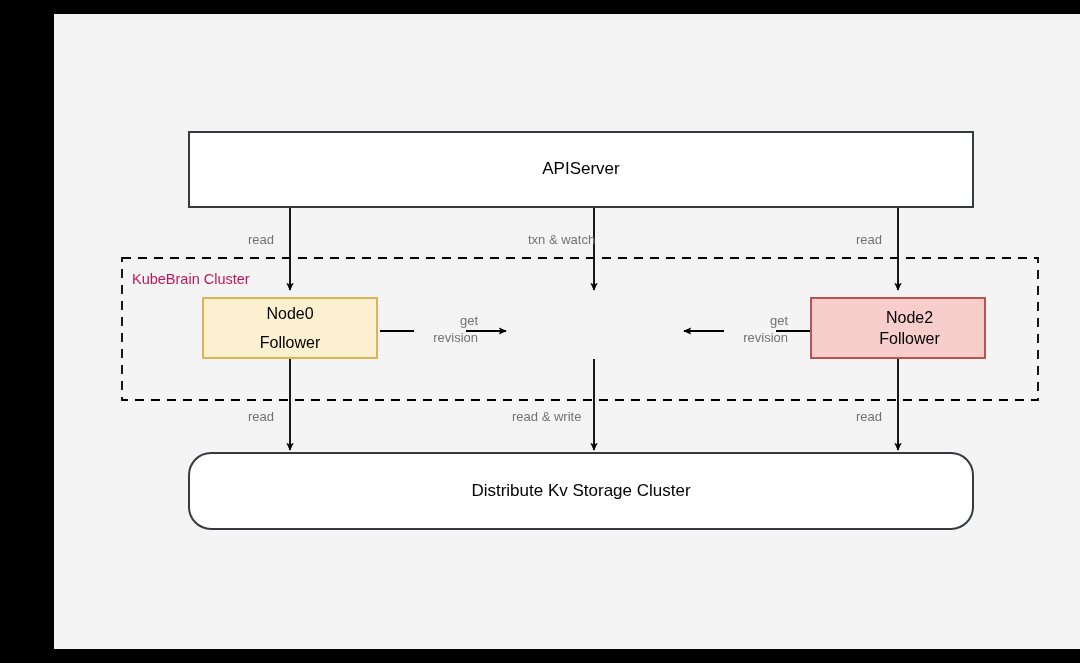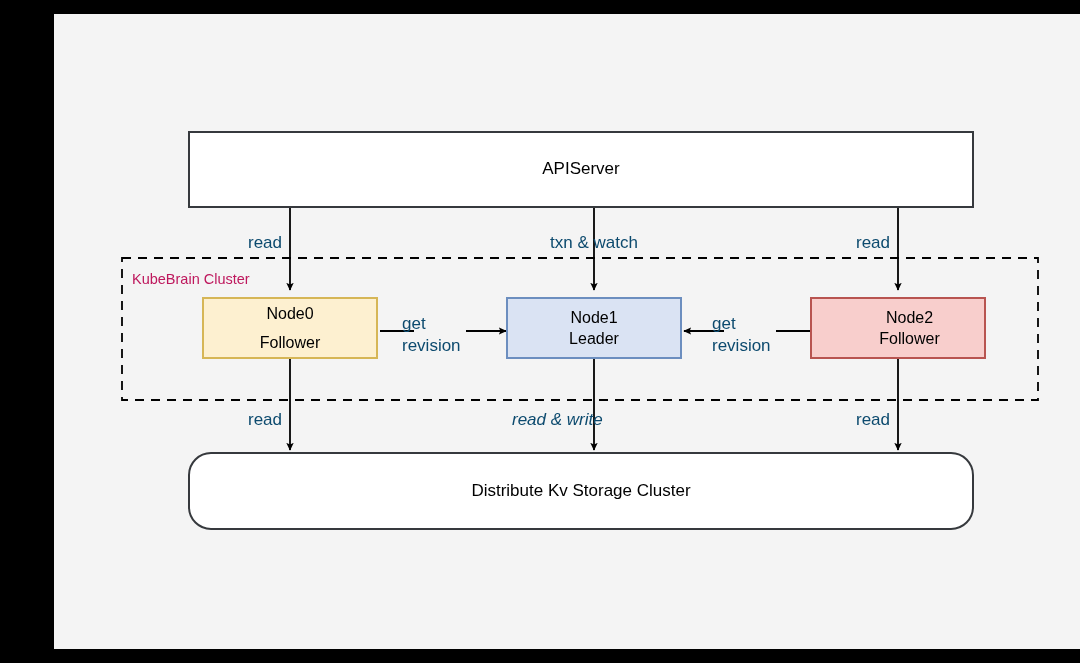--- a/index.html
+++ b/index.html
@@ -86,26 +86,26 @@
   #node2 {
     left: 756px;
     top: 283px;
     background: #f8cecc;
     border: 2px solid #b85450;
     padding-left: 23px;
   }
   .node-line { display: block; }
   .edge-label {
     position: absolute;
-    font-size: 17px;
-    color: #0c4a6e;
+    font-size: 13px;
+    color: #737373;
     background: transparent;
     white-space: nowrap;
     line-height: 1.28;
-    text-align: left;
+    text-align: right;
   }
   .cluster-label {
     position: absolute;
     left: 78px;
     top: 257px;
     font-size: 14.5px;
     color: #be185d;
     white-space: nowrap;
   }
 </style>
@@ -147,50 +147,46 @@
       <span class="node-line">APIServer</span>
     </div>
 
     <div class="cluster-label">KubeBrain Cluster</div>
 
     <div class="node small-node" id="node0">
       <span class="node-line">Node0</span>
       <span class="node-line">Follower</span>
     </div>
 
-    <div class="node small-node" id="node1">
-      <span class="node-line">Node1</span>
-      <span class="node-line">Leader</span>
-    </div>
 
     <div class="node small-node" id="node2">
       <span class="node-line">Node2</span>
       <span class="node-line">Follower</span>
     </div>
 
     <div class="node plain-box" id="kv-cluster">
       <span class="node-line">Distribute Kv Storage Cluster</span>
     </div>
 
     <div class="edge-label" style="left:194px; top:218px;">read</div>
 
-    <div class="edge-label" style="left:496px; top:218px;">txn &amp; watch</div>
+    <div class="edge-label" style="left:474px; top:218px;">txn &amp; watch</div>
 
     <div class="edge-label" style="left:802px; top:218px;">read</div>
 
     <div class="edge-label" style="left:348px; top:299px; width:76px;">
       <span>get</span><br>
       <span>revision</span>
     </div>
 
     <div class="edge-label" style="left:658px; top:299px; width:76px;">
       <span>get</span><br>
       <span>revision</span>
     </div>
 
     <div class="edge-label" style="left:194px; top:395px;">read</div>
 
-    <div class="edge-label" style="left:458px; top:395px;font-style:italic;">read &amp; write</div>
+    <div class="edge-label" style="left:458px; top:395px;">read &amp; write</div>
 
     <div class="edge-label" style="left:802px; top:395px;">read</div>
 
   </div>
 </div>
 
 </body></html>

